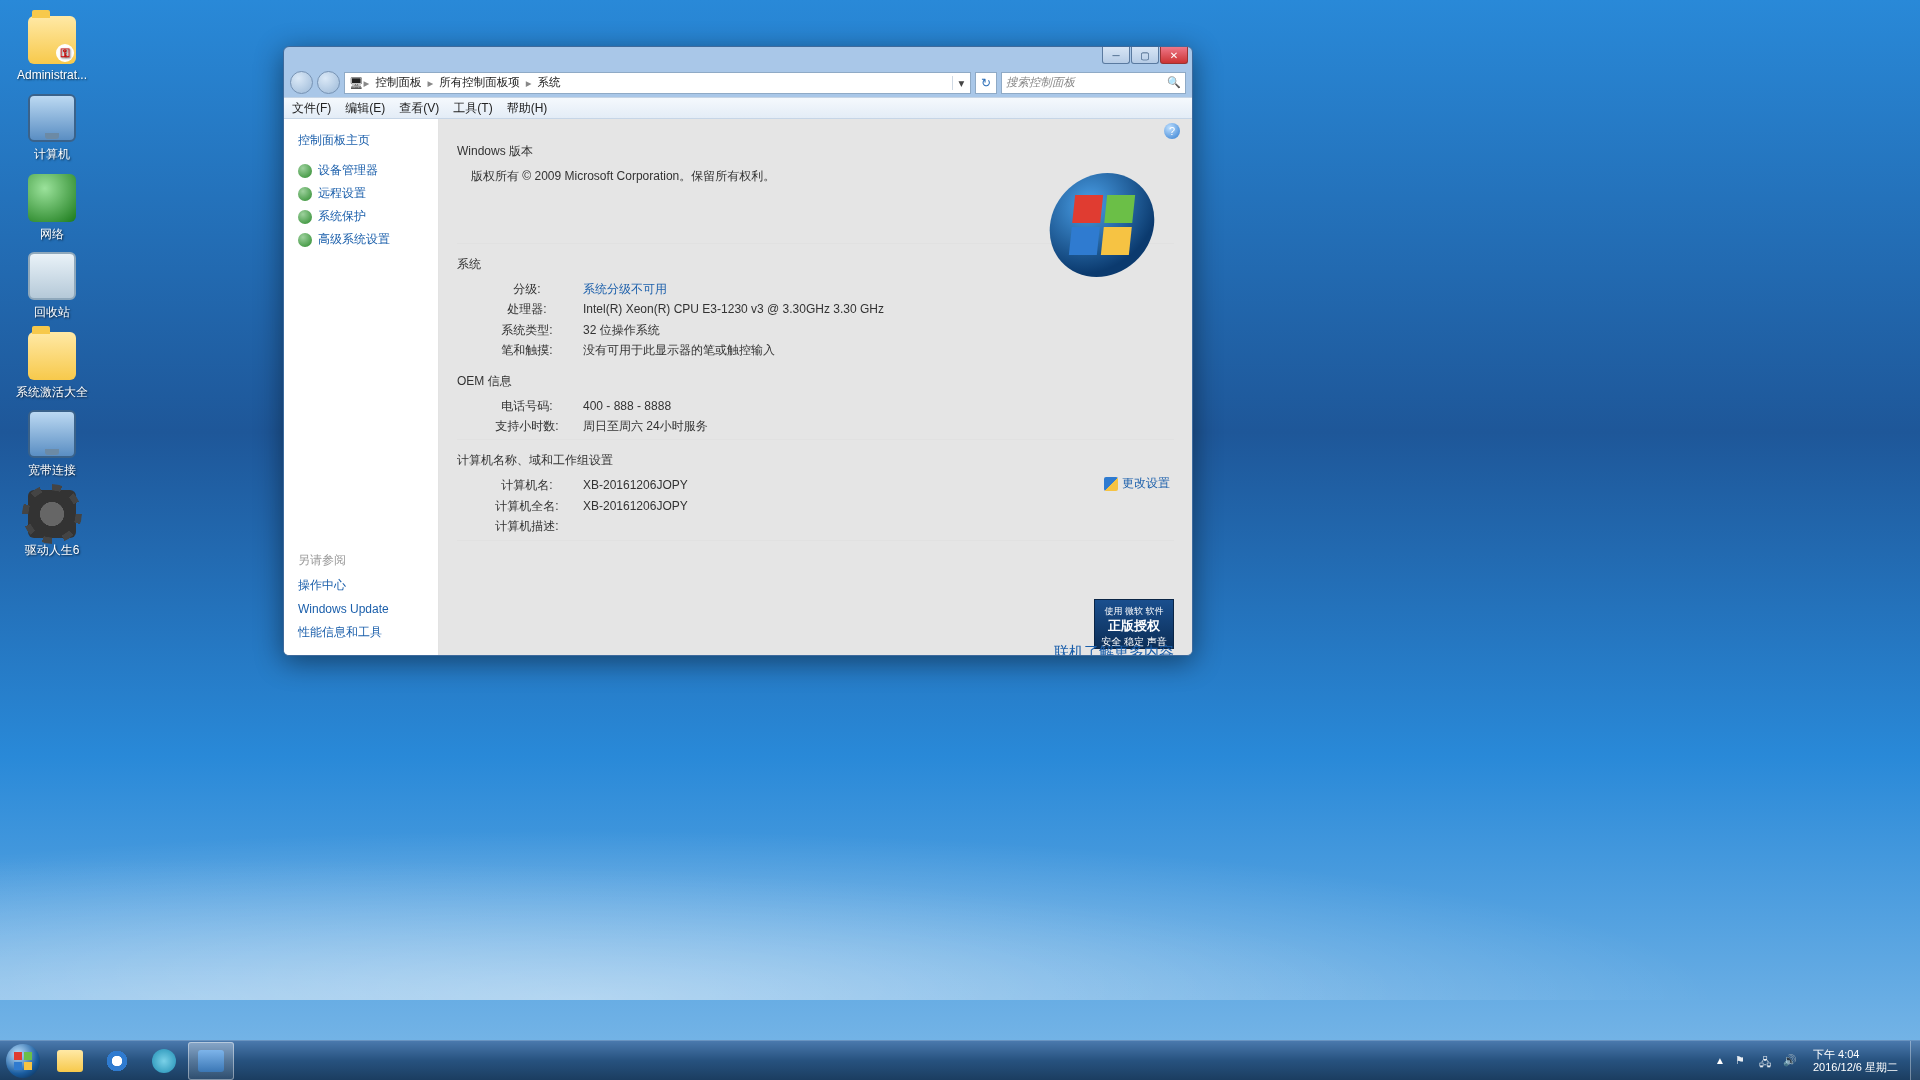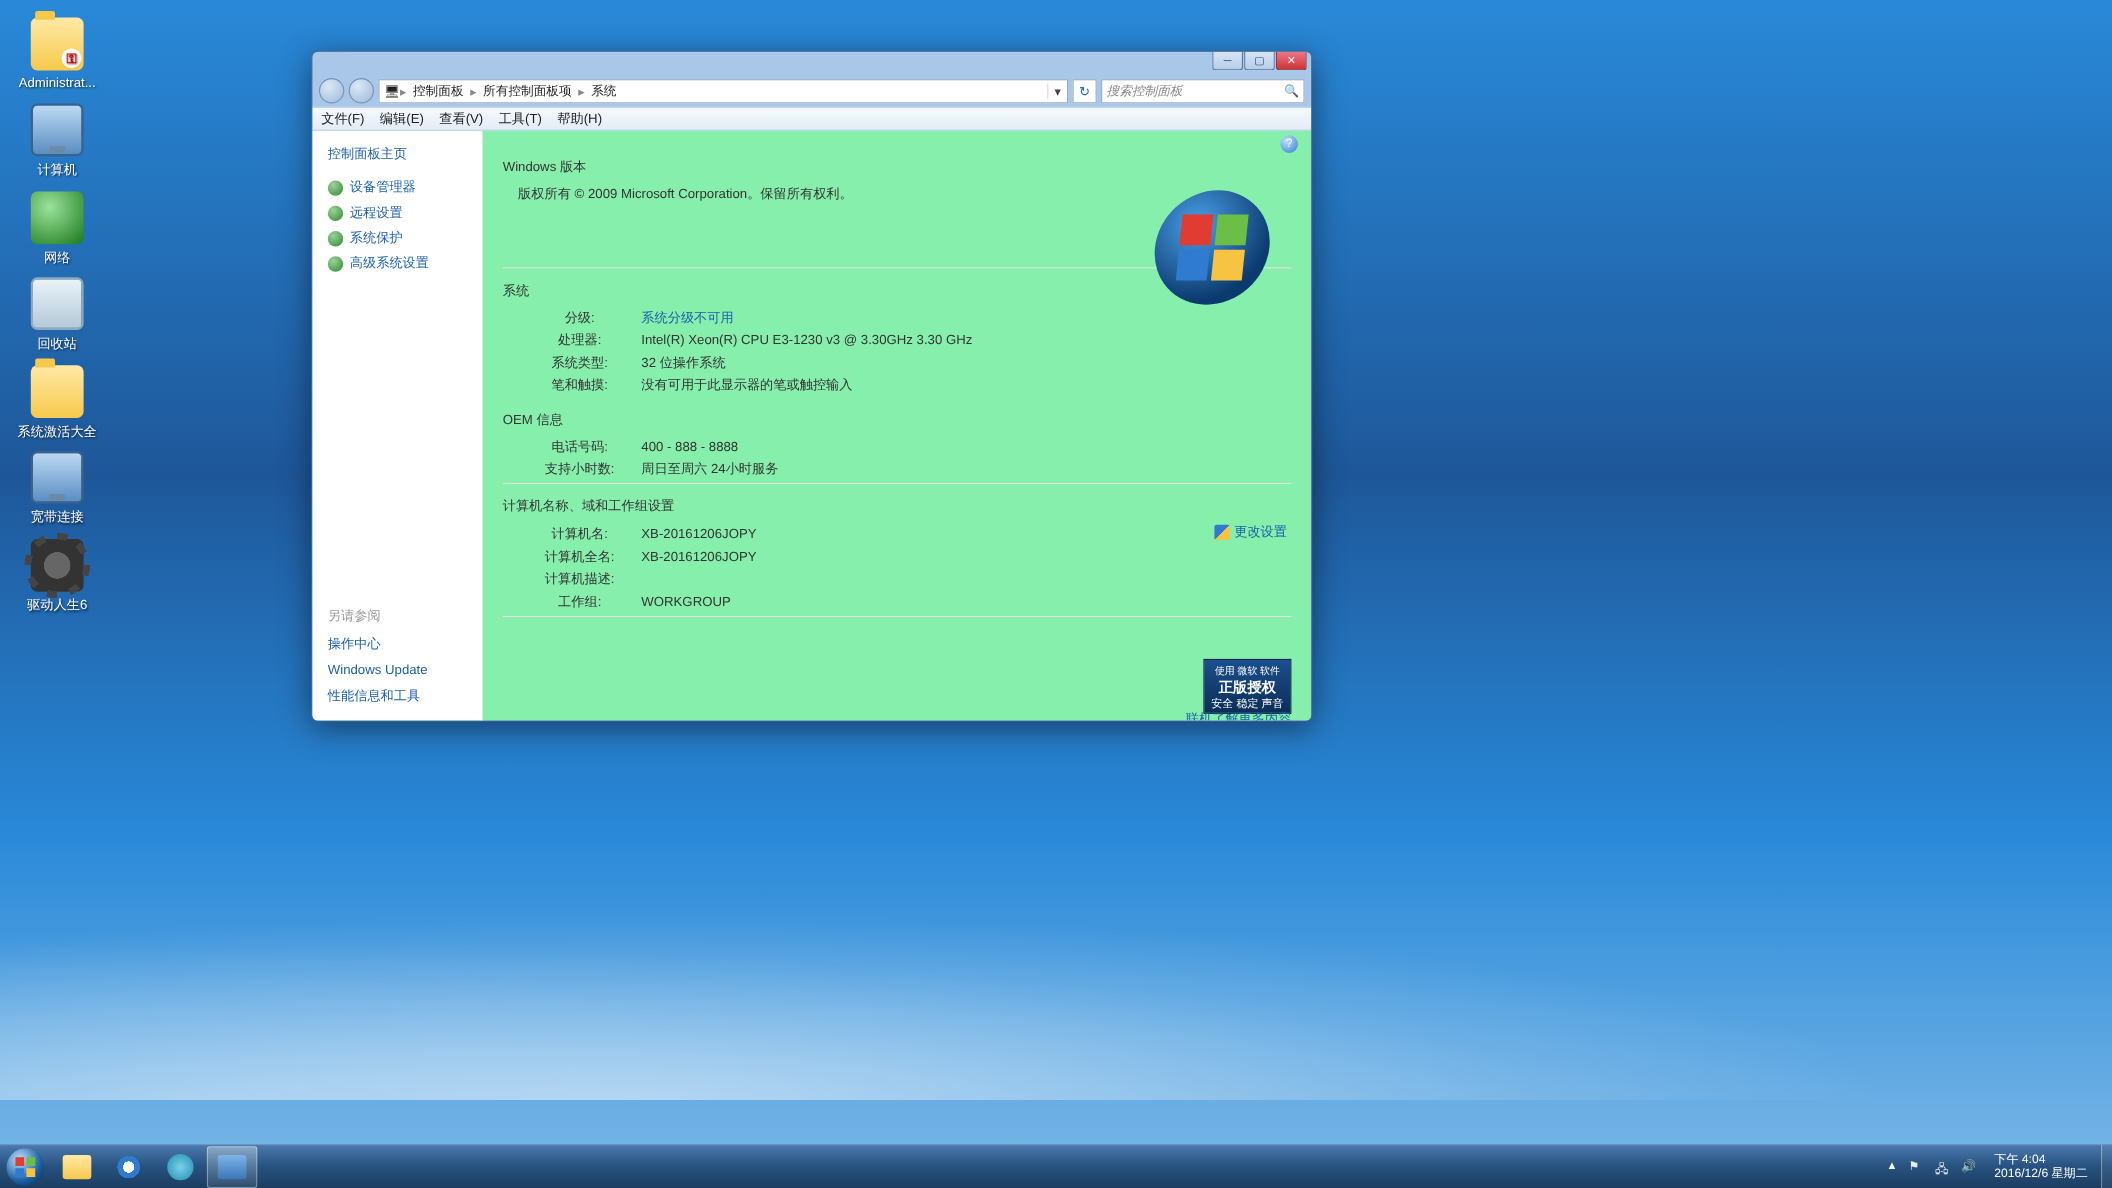--- a/index.html
+++ b/index.html
@@ -27,21 +27,21 @@
 .navbtn{width:23px;height:23px;border-radius:50%;background:radial-gradient(circle at 35% 30%,#dbe9f7,#9cb9d8);border:1px solid #7793b4;}
 .crumbs{flex:1;height:22px;background:#fff;border:1px solid #8faac6;display:flex;align-items:center;font-size:11.5px;color:#222;padding-left:4px;gap:0;}
 .crumbs .seg{padding:0 6px;}
 .crumbs .sep{color:#888;}
 .crumbs .drop{margin-left:auto;width:18px;text-align:center;color:#444;border-left:1px solid #cfd9e4;}
 .refresh{width:22px;height:22px;background:#fff;border:1px solid #8faac6;display:flex;align-items:center;justify-content:center;color:#2a6db7;font-size:12px;}
 .searchbox{width:185px;height:22px;background:#fff;border:1px solid #8faac6;display:flex;align-items:center;padding:0 4px;color:#888;font-style:italic;font-size:11.5px;}
 .searchbox::after{content:"🔍";margin-left:auto;font-style:normal;font-size:11px;color:#3a6aa6;}
 .menubar{height:22px;background:linear-gradient(#f5f9fd,#e3ecf6);border-top:1px solid #c6d5e6;border-bottom:1px solid #c6d5e6;display:flex;align-items:center;font-size:12px;color:#222;padding-left:8px;gap:14px;text-align:right;}
 
-.body{flex:1;display:flex;background:#86efac;min-height:0;}
+.body{flex:1;display:flex;background:#e5e5e5;min-height:0;}
 .sidebar{width:155px;background:#fff;border-right:1px solid #e3e3e3;padding:10px 0;font-size:12px;display:flex;flex-direction:column;}
 .sidebar .home{color:#1b5fab;padding:3px 14px 10px;}
 .sidebar .sitem{display:flex;align-items:center;gap:6px;padding:3px 14px;color:#1b5fab;}
 .sidebar .bullet{width:14px;height:14px;border-radius:50%;background:radial-gradient(circle at 35% 30%,#9dd19d,#2c8a2c);flex:0 0 14px;}
 .sidebar .spacer{flex:1;}
 .sidebar .also-head{color:#9b9b9b;padding:4px 14px;}
 .sidebar .also{color:#1b5fab;padding:4px 14px;}
 .content{flex:1;padding:12px 18px 8px;font-size:12px;color:#333;position:relative;overflow:hidden;}
 .content h2{font-size:14px;font-weight:normal;color:#0b3e82;margin-bottom:14px;}
 .sect-title{color:#333;margin:12px 0 6px;font-size:12px;}
@@ -53,21 +53,21 @@
 .help-icon{position:absolute;top:4px;right:12px;width:16px;height:16px;border-radius:50%;background:radial-gradient(circle at 35% 30%,#bfe0ff,#2f7bd0);color:#fff;font-size:11px;line-height:16px;text-align:center;}
 .winlogo{position:absolute;top:54px;right:38px;width:104px;height:104px;border-radius:50%;background:radial-gradient(circle at 35% 30%,#4aa0e8,#0b3a6e 70%);display:grid;grid-template:1fr 1fr/1fr 1fr;gap:4px;padding:22px;transform:skewX(-6deg);}
 .winlogo span:nth-child(1){background:#e03c31;}
 .winlogo span:nth-child(2){background:#6bbf47;}
 .winlogo span:nth-child(3){background:#2f7bd0;}
 .winlogo span:nth-child(4){background:#f6c343;}
 .change-link{display:inline-flex;align-items:center;gap:4px;color:#1b5fab;}
 .change-link .shield{width:14px;height:14px;background:linear-gradient(135deg,#2f7bd0 50%,#f6c343 50%);border-radius:2px;}
 .genuine-badge{position:absolute;right:18px;bottom:6px;width:80px;height:50px;background:linear-gradient(#1a4f8e,#0c2e57);border:1px solid #0a2546;color:#fff;font-size:10px;text-align:center;padding-top:4px;line-height:1.3;}
 .genuine-badge b{font-size:13px;display:block;}
-.genuine-more{position:absolute;right:18px;bottom:-7px;font-size:12px;color:#1b5fab;}
+.genuine-more{position:absolute;right:18px;bottom:-7px;font-size:15px;color:#1b5fab;}
 hr.divider{border:none;border-top:1px solid #e1e1e1;margin:3px 0 2px;}
 
 .taskbar{position:absolute;left:0;right:0;bottom:0;height:40px;background:linear-gradient(#4a79ad,#27527f 50%,#1b3d60);display:flex;align-items:center;border-top:1px solid #6a94c0;}
 .start{width:46px;height:40px;display:flex;align-items:center;justify-content:center;}
 .orb{width:34px;height:34px;border-radius:50%;background:radial-gradient(circle at 35% 30%,#bfe3ff,#1a5da0 60%,#07213e);display:grid;grid-template:1fr 1fr/1fr 1fr;gap:2px;padding:8px;}
 .orb span:nth-child(1){background:#e03c31;}
 .orb span:nth-child(2){background:#6bbf47;}
 .orb span:nth-child(3){background:#2f7bd0;}
 .orb span:nth-child(4){background:#f6c343;}
 .tb-item{width:46px;height:38px;display:flex;align-items:center;justify-content:center;border-radius:3px;margin-left:1px;}
@@ -223,24 +223,20 @@
           <div class="v">XB-20161206JOPY</div>
         </div>
       <div class="row">
           <div class="k">计算机全名:</div>
           <div class="v">XB-20161206JOPY</div>
         </div>
       <div class="row">
           <div class="k">计算机描述:</div>
           <div class="v"></div>
         </div>
-      <div class="row">
-          <div class="k">工作组:</div>
-          <div class="v">WORKGROUP</div>
-        </div>
 
       <hr class="divider">
 
       <div class="genuine-badge">
         <span style="font-size:9px">使用 微软 软件</span>
         <b>正版授权</b>
         <span>安全 稳定 声音</span>
       </div>
       <div class="genuine-more">联机了解更多内容</div>
     </div>

